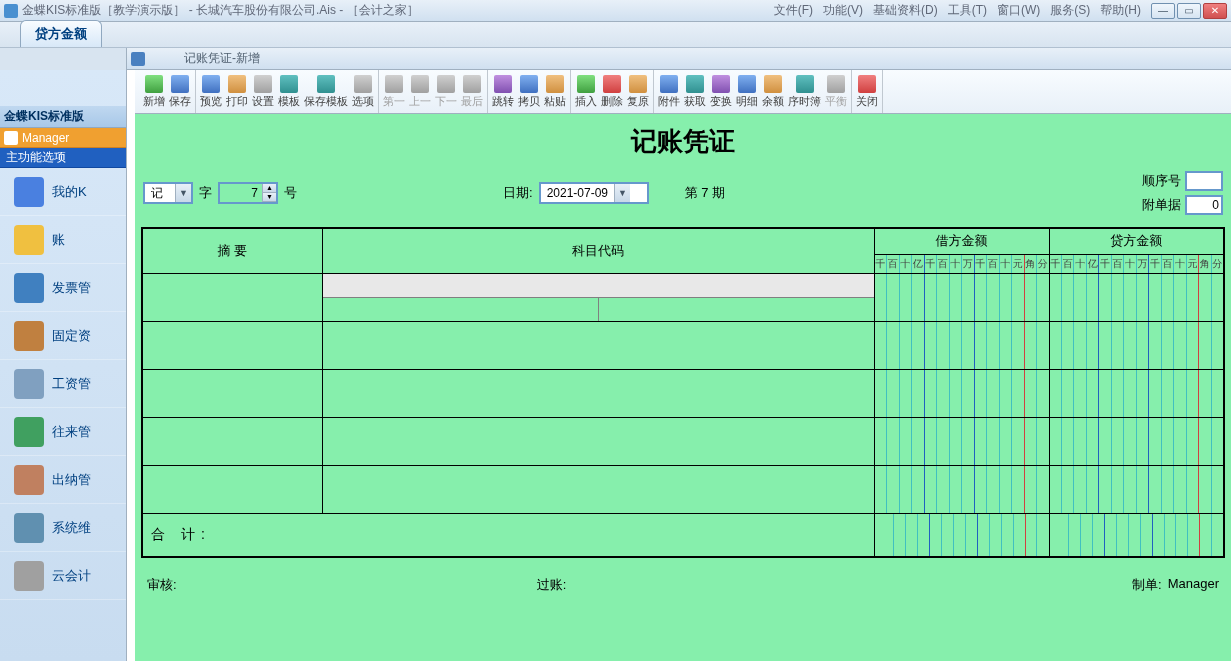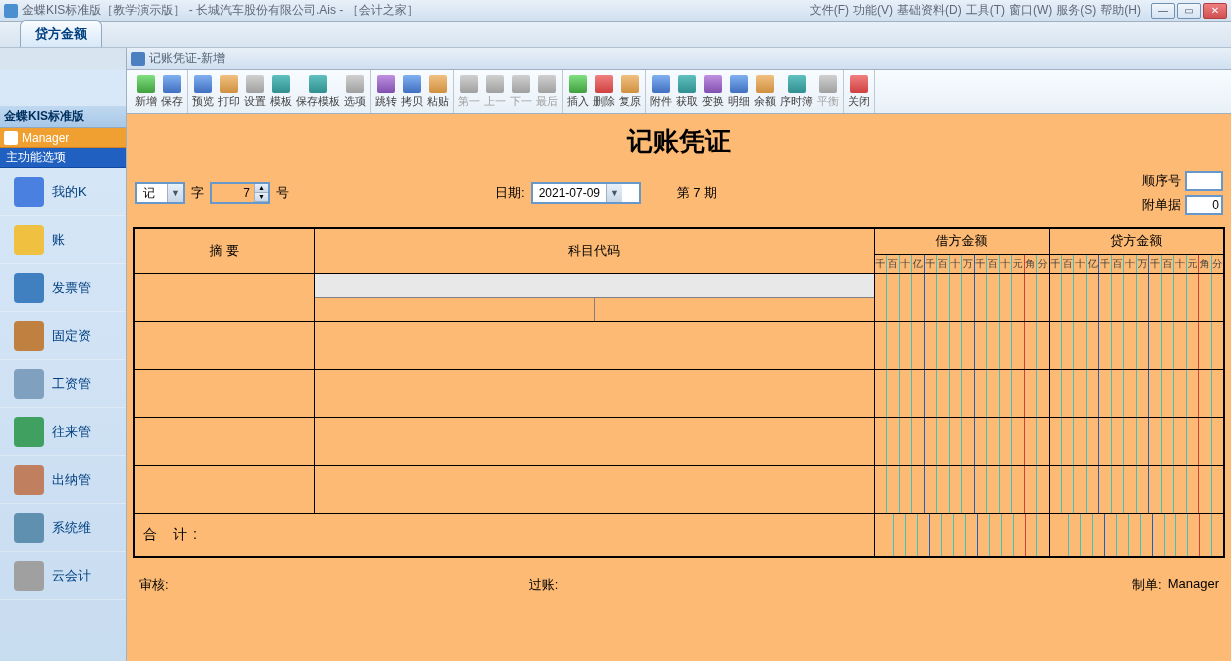--- a/index.html
+++ b/index.html
@@ -2,53 +2,53 @@
 <html><head>
 <meta charset="utf-8">
 <style>
 * { box-sizing: border-box; margin: 0; padding: 0; }
 body { font-family: SimSun, "宋体", Arial, sans-serif; font-size: 12px; background: #fff; overflow: hidden; width: 1231px; height: 661px; }
 
 
 .titlebar { height: 22px; background: linear-gradient(#e8f0f8, #d0e0f0); border-bottom: 1px solid #a0b0c0; display: flex; align-items: center; padding: 0 4px; }
 .titlebar .app-icon { width: 14px; height: 14px; background: #4a90d0; margin-right: 4px; border-radius: 2px; }
 .titlebar .title-text { color: #606878; font-size: 12px; flex: 0 0 auto; }
-.titlebar .menus { margin-left: auto; display: flex; color: #606878; }
+.titlebar .menus { margin-left: auto; display: flex; gap: 6px; color: #606878; }
 .titlebar .menus span { cursor: default; padding: 0 2px; }
 .titlebar .winbtns { display: flex; gap: 2px; margin-left: 8px; }
 .titlebar .winbtn { width: 24px; height: 16px; border: 1px solid #7090b0; background: linear-gradient(#f0f6fc,#d6e4f2); border-radius: 2px; display:flex; align-items:center; justify-content:center; font-size:10px; color:#456; }
 .titlebar .winbtn.close { background: linear-gradient(#f08080,#d05050); color:#fff; border-color:#b04040; }
 
 
 .tabbar { height: 26px; background: linear-gradient(#e8f0f8,#d8e4f0); display:flex; align-items:flex-end; padding-left: 20px; border-bottom: 1px solid #b0c0d0; }
 .tabbar .tab { background: linear-gradient(#f8fcff,#d8e8f8); border: 1px solid #90a8c0; border-bottom: none; border-radius: 6px 6px 0 0; padding: 4px 14px; font-size: 13px; color: #004080; font-weight: bold; }
 
 
 .subwin-row { height: 22px; display:flex; align-items:stretch; }
 .sidebar-top-gap { width: 127px; background:#d8e4f0; border-right:1px solid #a0b0c0; }
-.subwin-title { flex:1; background: linear-gradient(#e8f0f8,#d0e0f0); display:flex; align-items:center; padding-left:4px; border-bottom:1px solid #a0b0c0; }
+.subwin-title { flex:1; background: linear-gradient(#e8f0f8,#d0e0f0); display:flex; align-items:center; padding-left:4px; border-bottom:1px solid #a0b0c0;gap:35px; }
 .subwin-title .sub-icon { width:14px; height:14px; background:#4a80c0; border-radius:2px; margin-right:4px; }
 .subwin-title .sub-text { color:#506070; }
 
 
 .main-split { display:flex; height: calc(661px - 22px - 26px - 22px); }
 
 
 .sidebar { width:127px; background: linear-gradient(#d8e8f8,#c8dcf0); border-right:1px solid #a0b0c0; display:flex; flex-direction:column; }
 .brand { height:22px; background:linear-gradient(#c0d8f0,#a8c8e8); color:#003060; font-weight:bold; font-size:12px; display:flex; align-items:center; padding-left:4px; border-bottom:1px solid #90a8c0; white-space:nowrap; overflow:hidden;margin-top:36px; }
 .user-row { height:20px; background:#f0a030; color:#fff; display:flex; align-items:center; padding-left:4px; font-size:12px; border-bottom:1px solid #d08020; gap:4px; }
 .user-row .u-icon { width:14px; height:14px; background:#fff; border-radius:2px; display:inline-block; }
 .main-opts { height:20px; background:#2060c0; color:#fff; display:flex; align-items:center; padding-left:6px; font-size:12px; border-bottom:1px solid #1048a0; }
 .nav-items { flex:1; overflow:hidden; }
 .nav-item { height:48px; display:flex; align-items:center; gap:8px; padding-left:14px; color:#004080; font-size:13px; border-bottom:1px solid rgba(255,255,255,0.3); overflow:hidden; white-space:nowrap; }
 .nav-item .nav-icon { width:30px; height:30px; flex-shrink:0; border-radius:4px; display:flex; align-items:center; justify-content:center; font-size:20px; }
 .ni-0 .nav-icon{background:#4a80e0;} .ni-1 .nav-icon{background:#f0c040;} .ni-2 .nav-icon{background:#4080c0;} .ni-3 .nav-icon{background:#c08040;} .ni-4 .nav-icon{background:#80a0c0;} .ni-5 .nav-icon{background:#40a060;} .ni-6 .nav-icon{background:#4090c0;} .ni-7 .nav-icon{background:#c08060;} .ni-8 .nav-icon{background:#6090b0;} .ni-9 .nav-icon{background:#a0a0a0;}
 
 
-.content { flex:1; background:#fdba74; position:relative; display:flex; flex-direction:column; }
+.content { flex:1; background:#86efac; position:relative; display:flex; flex-direction:column;margin-left:8px; }
 
 
 .toolbar { height:44px; background:linear-gradient(#f8fcff,#e8f0f8); border-bottom:1px solid #a0b0c0; display:flex; align-items:center; padding:0 4px; overflow:hidden; }
 .tb-group { display:flex; border-right:1px solid #c0c8d0; height:100%; align-items:center; padding:0 2px; }
 .tb-btn { display:flex; flex-direction:column; align-items:center; justify-content:center; padding:2px 2px; min-width:26px; cursor:default; }
 .tb-btn .tb-icon { width:18px; height:18px; border-radius:2px; margin-bottom:1px; }
 .tb-btn .tb-label { font-size:11px; color:#404040; white-space:nowrap; }
 .tb-btn.disabled .tb-label { color:#a0a0a0; }
 .tb-icon.green{background:linear-gradient(#80e080,#40a040);} .tb-icon.blue{background:linear-gradient(#80b0f0,#4070c0);} .tb-icon.orange{background:linear-gradient(#f0c080,#d09040);} .tb-icon.red{background:linear-gradient(#f08080,#d04040);} .tb-icon.violet{background:linear-gradient(#c090e0,#8050b0);} .tb-icon.gray{background:linear-gradient(#d0d0d0,#a0a0a0);} .tb-icon.teal{background:linear-gradient(#60c0c0,#309090);}
 
@@ -216,49 +216,49 @@
           <div class="tb-btn">
             <div class="tb-icon teal"></div>
             <div class="tb-label">保存模板</div>
           </div>
           <div class="tb-btn">
             <div class="tb-icon gray"></div>
             <div class="tb-label">选项</div>
           </div>
         </div>
         <div class="tb-group">
-          <div class="tb-btn">
-            <div class="tb-icon violet"></div>
-            <div class="tb-label">跳转</div>
-          </div>
-          <div class="tb-btn">
-            <div class="tb-icon blue"></div>
-            <div class="tb-label">拷贝</div>
-          </div>
-          <div class="tb-btn">
-            <div class="tb-icon orange"></div>
-            <div class="tb-label">粘贴</div>
-          </div>
-        </div>
-        <div class="tb-group">
           <div class="tb-btn disabled">
             <div class="tb-icon gray"></div>
             <div class="tb-label">第一</div>
           </div>
           <div class="tb-btn disabled">
             <div class="tb-icon gray"></div>
             <div class="tb-label">上一</div>
           </div>
           <div class="tb-btn disabled">
             <div class="tb-icon gray"></div>
             <div class="tb-label">下一</div>
           </div>
           <div class="tb-btn disabled">
             <div class="tb-icon gray"></div>
             <div class="tb-label">最后</div>
+          </div>
+        </div>
+        <div class="tb-group">
+          <div class="tb-btn">
+            <div class="tb-icon violet"></div>
+            <div class="tb-label">跳转</div>
+          </div>
+          <div class="tb-btn">
+            <div class="tb-icon blue"></div>
+            <div class="tb-label">拷贝</div>
+          </div>
+          <div class="tb-btn">
+            <div class="tb-icon orange"></div>
+            <div class="tb-label">粘贴</div>
           </div>
         </div>
         <div class="tb-group">
           <div class="tb-btn">
             <div class="tb-icon green"></div>
             <div class="tb-label">插入</div>
           </div>
           <div class="tb-btn">
             <div class="tb-icon red"></div>
             <div class="tb-label">删除</div>

